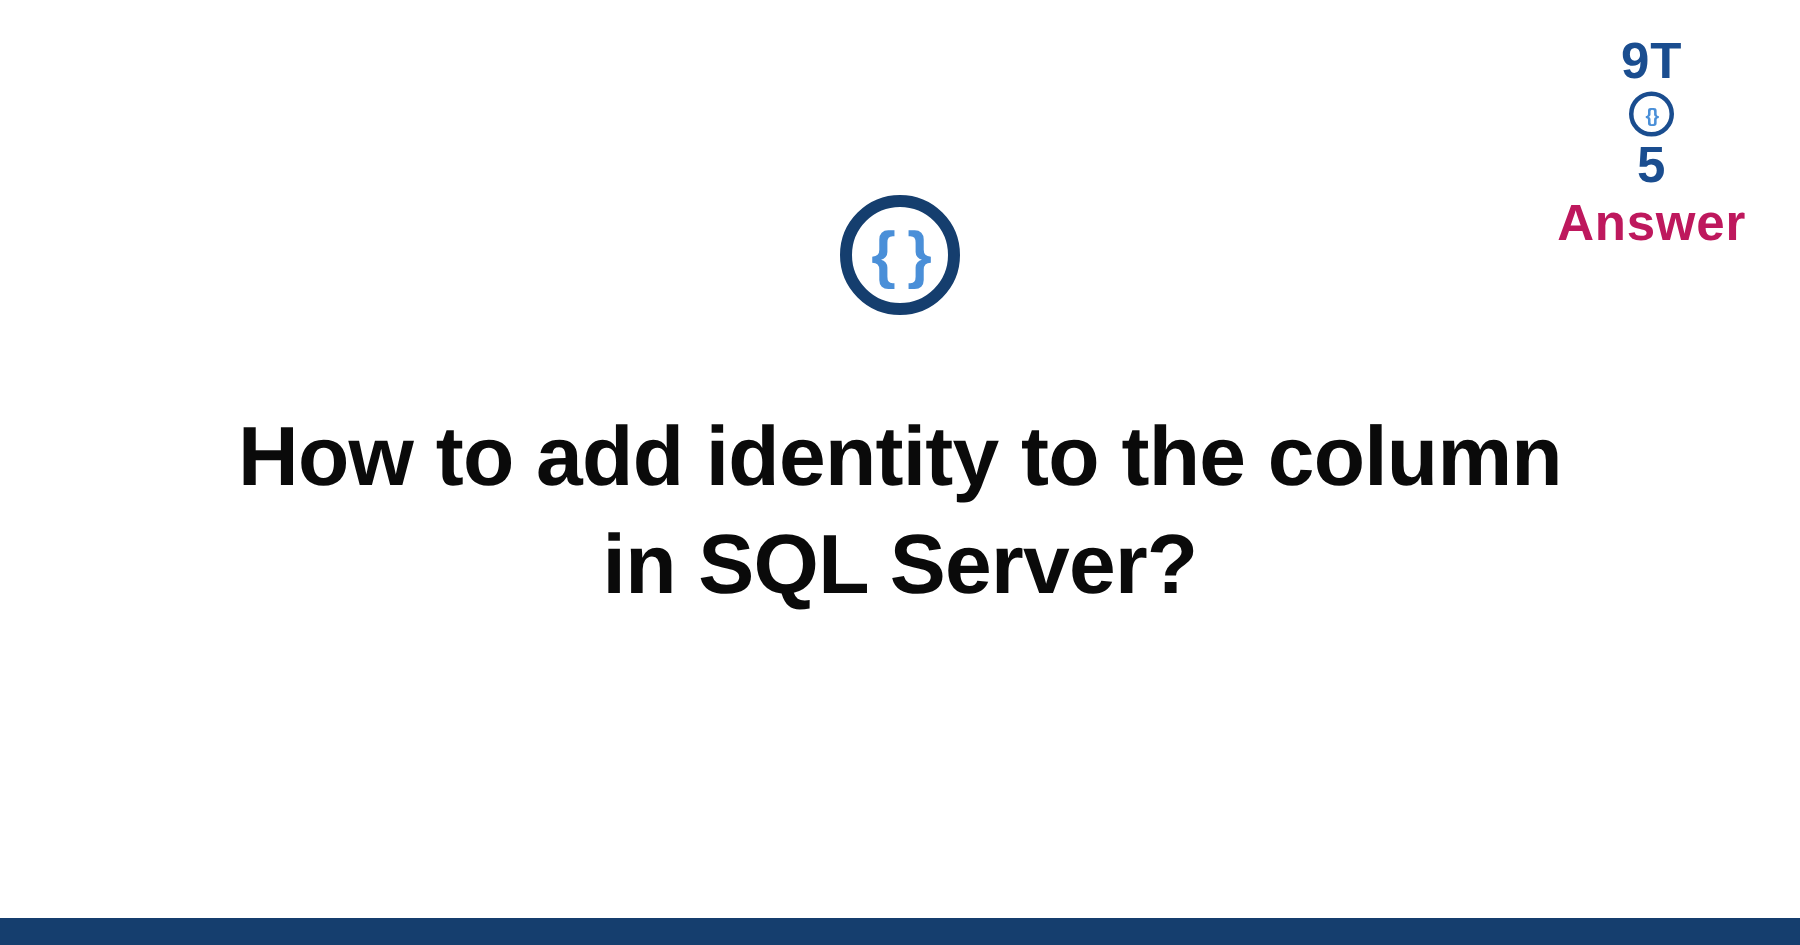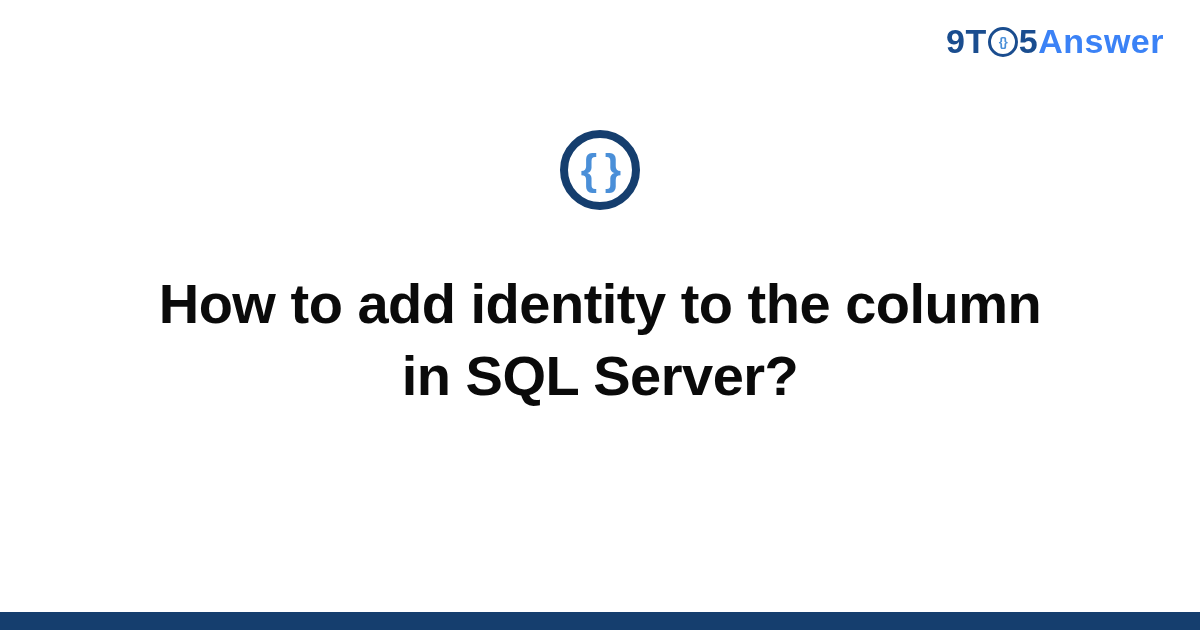--- a/index.html
+++ b/index.html
@@ -1,15 +1,15 @@
 <!DOCTYPE html>
 <html><head>
   <meta charset="utf-8">
   <style>
-    * { margin: 0; padding: 0; box-sizing: border-box; }
+    * { margin: 0; padding: 0; box-sizing: border-box; flex-direction: column; }
     body {
       width: 1200px;
       height: 630px;
       background: #ffffff;
       font-family: -apple-system, BlinkMacSystemFont, "Segoe UI", Helvetica, Arial, sans-serif;
       position: relative;
       overflow: hidden;
     }
     .header-logo {
       position: absolute;
@@ -34,21 +34,21 @@
       position: relative;
       top: 0px;
     }
     .logo-o-inner {
       font-size: 13px;
       color: #4a8fd8;
       font-weight: 700;
       letter-spacing: -1px;
     }
     .logo-5 { color: #1a4d8f; font-weight: 700; }
-    .logo-answer { color: #3b82f6; font-weight: 600; }
+    .logo-answer { color: #be185d; font-weight: 600; }
     .center-content {
       position: absolute;
       top: 130px;
       left: 0;
       right: 0;
       display: flex;
       flex-direction: column;
       align-items: center;
     }
     .topic-icon {

